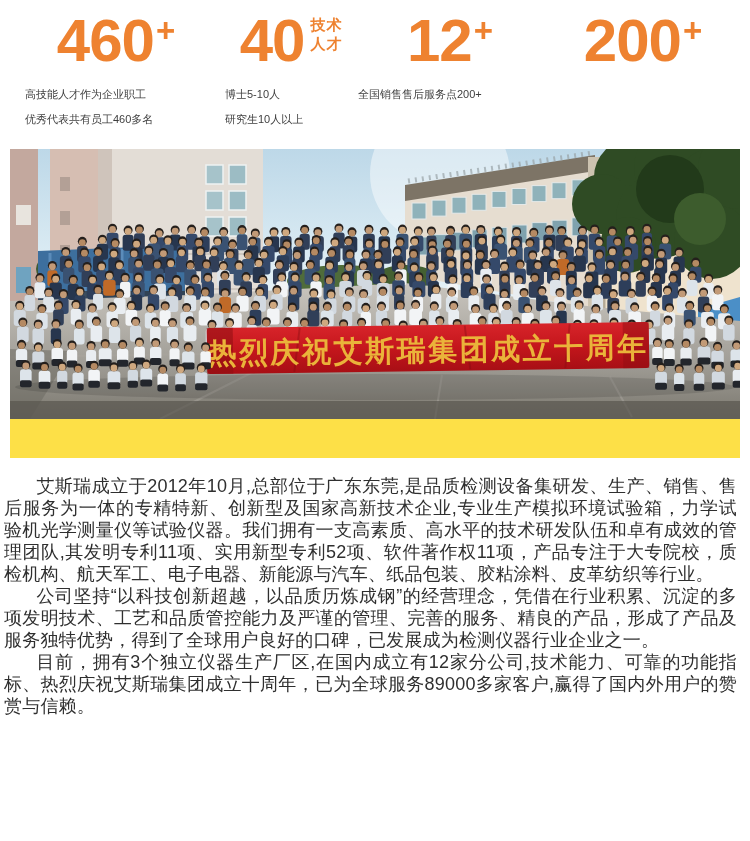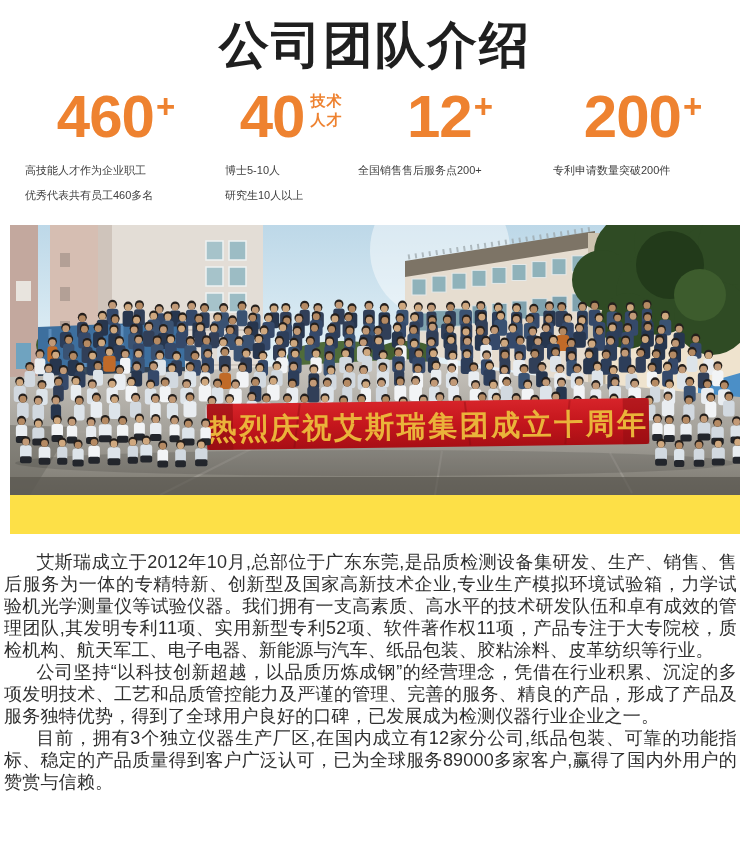--- a/index.html
+++ b/index.html
@@ -34,21 +34,20 @@
     margin:0;font-size:18px;line-height:22px;color:#2f2f2f;
     text-align:justify;text-justify:inter-ideograph;text-indent:1.8em;
     letter-spacing:0.2px;
   }
 </style>
 </head>
 <body>
 
 <div class="page">
 
-  <h1 class="page-title">公司团队介绍</h1>
 
   <div class="stats">
     <div class="stat stat-1">
       <div class="num-row"><span class="num">460</span><span class="plus">+</span></div>
       <div class="stat-desc">
         <div>高技能人才作为企业职工</div>
         <div>优秀代表共有员工460多名</div>
       </div>
     </div>
     <div class="stat stat-2">
@@ -59,23 +58,20 @@
       </div>
     </div>
     <div class="stat stat-3">
       <div class="num-row"><span class="num">12</span><span class="plus">+</span></div>
       <div class="stat-desc">
         <div>全国销售售后服务点200+</div>
       </div>
     </div>
     <div class="stat stat-4">
       <div class="num-row"><span class="num">200</span><span class="plus">+</span></div>
-      <div class="stat-desc">
-        <div>专利申请数量突破200件</div>
-      </div>
     </div>
   </div>
 
   <div class="photo">
     <svg width="730" height="270" viewBox="0 0 730 270" xmlns="http://www.w3.org/2000/svg">
       <defs>
         <linearGradient id="skyGrad" x1="0" y1="0" x2="0" y2="1">
           <stop offset="0" stop-color="#bdd8e8"></stop>
           <stop offset="0.7" stop-color="#dfeef5"></stop>
           <stop offset="1" stop-color="#eef5f8"></stop>
@@ -1239,16 +1235,16 @@
           <rect x="722.6649012378821" y="231.66891915655287" width="10.085566261652275" height="7" rx="2" fill="#23262c"></rect>
           <circle cx="727.7076843687082" cy="216.06891915655288" r="4.5" fill="#241f1c"></circle>
           <circle cx="727.7076843687082" cy="217.26891915655287" r="3.4" fill="#cfa87f"></circle>
         </g>
     </svg>
   </div>
 
   <div class="article">
     <p>艾斯瑞成立于2012年10月,总部位于广东东莞,是品质检测设备集研发、生产、销售、售后服务为一体的专精特新、创新型及国家高新技术企业,专业生产模拟环境试验箱，力学试验机光学测量仪等试验仪器。我们拥有一支高素质、高水平的技术研发队伍和卓有成效的管理团队,其发明专利11项、实用新型专利52项、软件著作权11项，产品专注于大专院校，质检机构、航天军工、电子电器、新能源与汽车、纸品包装、胶粘涂料、皮革纺织等行业。</p>
     <p>公司坚持“以科技创新超越，以品质历炼成钢”的经营理念，凭借在行业积累、沉淀的多项发明技术、工艺和品质管控能力及严谨的管理、完善的服务、精良的产品，形成了产品及服务独特优势，得到了全球用户良好的口碑，已发展成为检测仪器行业企业之一。</p>
-    <p>目前，拥有3个独立仪器生产厂区,在国内成立有12家分公司,纸品包装、可靠的功能指标、稳定的产品质量得到客户广泛认可，已为全球服务89000多家客户,赢得了国内外用户的赞赏与信赖。</p>
+    <p>目前，拥有3个独立仪器生产厂区,在国内成立有12家分公司,技术能力、可靠的功能指标、热烈庆祝艾斯瑞集团成立十周年，已为全球服务89000多家客户,赢得了国内外用户的赞赏与信赖。</p>
   </div>
 
 </div>
 
 </body></html>

